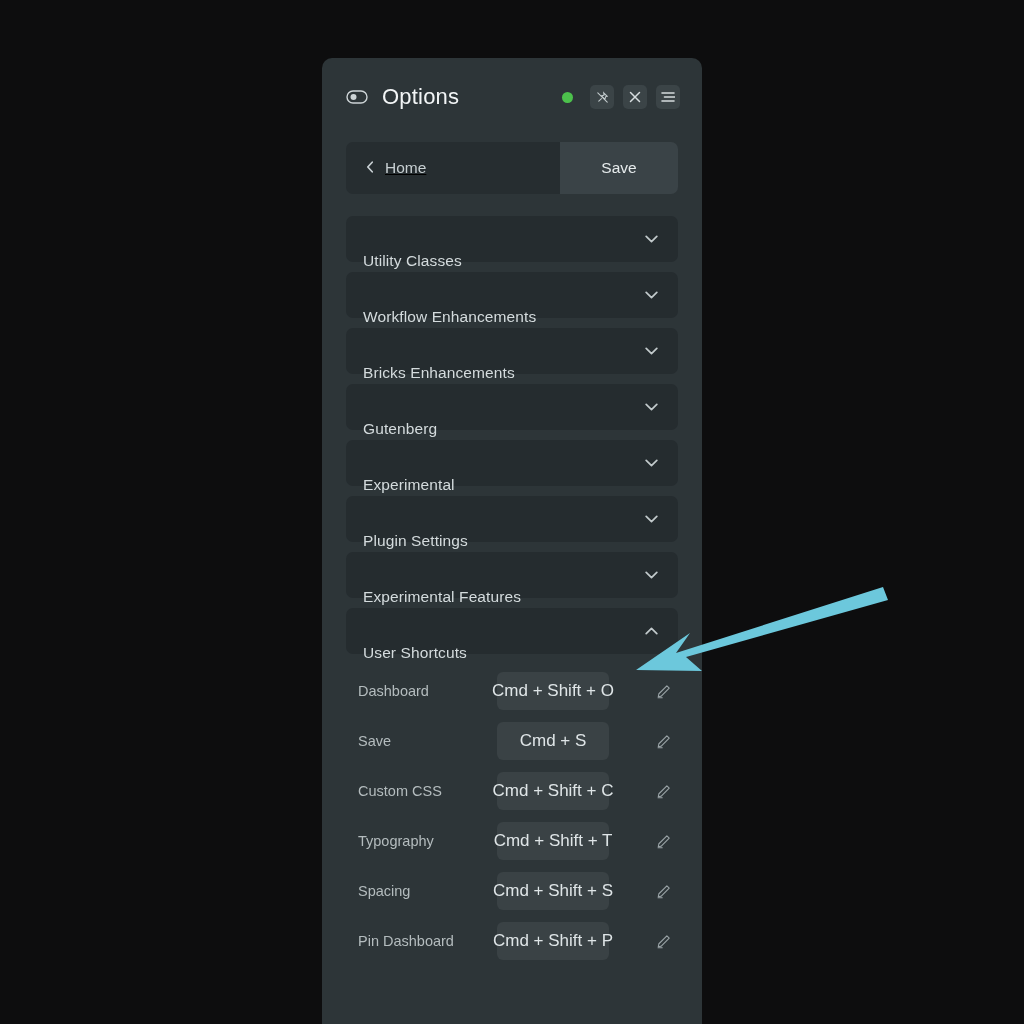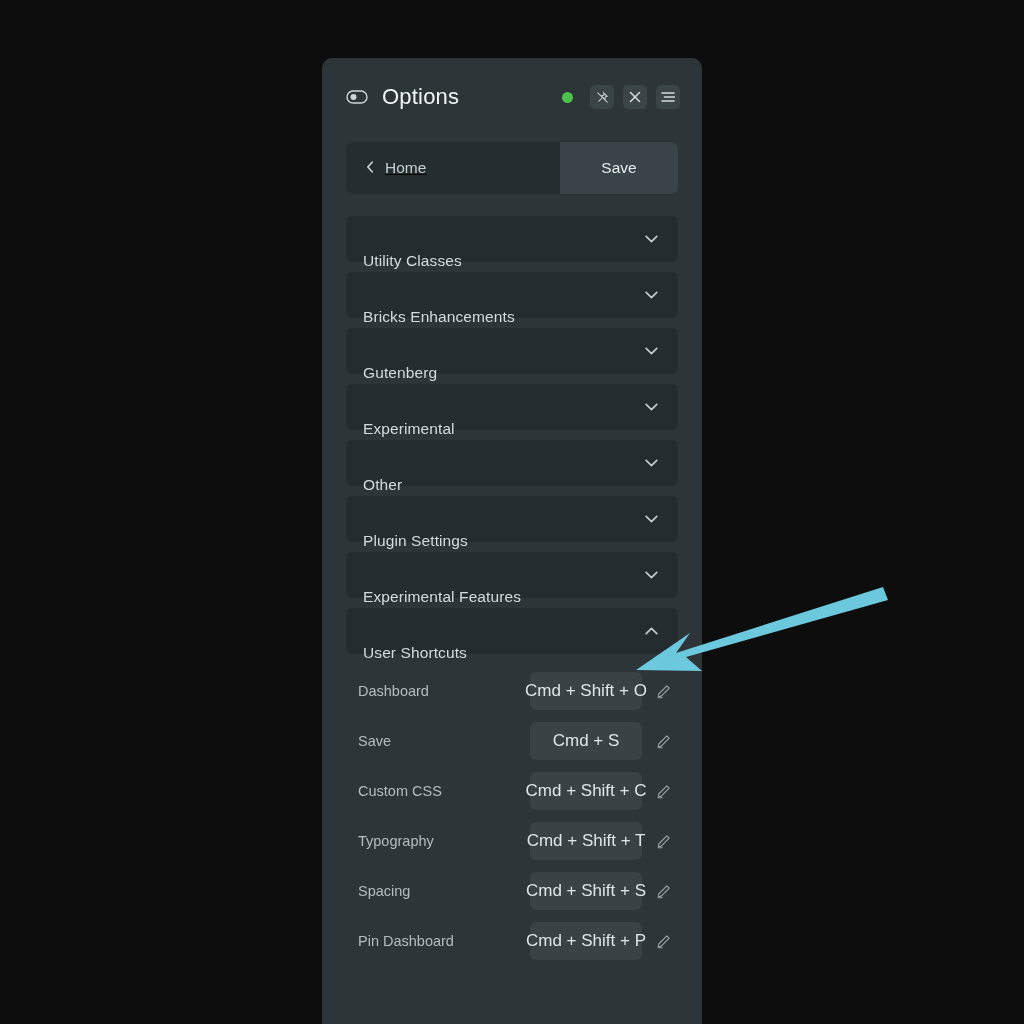--- a/index.html
+++ b/index.html
@@ -63,20 +63,21 @@
     padding:0 20px 0 17px; cursor:pointer;
   }
   .acc-label{ font-size:15.5px; color:#d4dbdd; letter-spacing:.1px;margin-top:44px; }
   .acc-chev{ color:#c2cacc; display:block; }
 
   
   .shortcuts{ margin:12px 0 0 0; display:flex; flex-direction:column; }
   .sc-row{
     height:50px; display:flex; align-items:center;
     padding:0 24px 0 36px;
+    gap:33px;
   }
   .sc-name{ font-size:14.5px; color:#b4bcbe; flex:1; }
   .sc-key{
     width:112px; height:38px; background:#3a4245; border-radius:6px;
     display:flex; align-items:center; justify-content:center;
     font-size:17px; color:#dfe5e7; white-space:nowrap; cursor:pointer;
   }
   .sc-edit{
     width:30px; display:flex; align-items:center; justify-content:center;
     margin-left:6px; cursor:pointer;
@@ -151,45 +152,45 @@
     <div class="acc-list" id="acc-list">
         <div class="acc-item">
           <span class="acc-label">Utility Classes</span>
           <span>
             <svg class="acc-chev" width="13" height="8" viewBox="0 0 13 8" fill="none" stroke="currentColor" stroke-width="1.7" stroke-linecap="round" stroke-linejoin="round">
               <path d="M1.2 1.4 6.5 6.6l5.3-5.2"></path>
             </svg>
           </span>
         </div>
         <div class="acc-item">
+          <span class="acc-label">Workflow Enhancements</span>
+          <span>
+            <svg class="acc-chev" width="13" height="8" viewBox="0 0 13 8" fill="none" stroke="currentColor" stroke-width="1.7" stroke-linecap="round" stroke-linejoin="round">
+              <path d="M1.2 1.4 6.5 6.6l5.3-5.2"></path>
+            </svg>
+          </span>
+        </div>
+        <div class="acc-item">
           <span class="acc-label">Bricks Enhancements</span>
           <span>
             <svg class="acc-chev" width="13" height="8" viewBox="0 0 13 8" fill="none" stroke="currentColor" stroke-width="1.7" stroke-linecap="round" stroke-linejoin="round">
               <path d="M1.2 1.4 6.5 6.6l5.3-5.2"></path>
             </svg>
           </span>
         </div>
         <div class="acc-item">
           <span class="acc-label">Gutenberg</span>
           <span>
             <svg class="acc-chev" width="13" height="8" viewBox="0 0 13 8" fill="none" stroke="currentColor" stroke-width="1.7" stroke-linecap="round" stroke-linejoin="round">
               <path d="M1.2 1.4 6.5 6.6l5.3-5.2"></path>
             </svg>
           </span>
         </div>
         <div class="acc-item">
           <span class="acc-label">Experimental</span>
-          <span>
-            <svg class="acc-chev" width="13" height="8" viewBox="0 0 13 8" fill="none" stroke="currentColor" stroke-width="1.7" stroke-linecap="round" stroke-linejoin="round">
-              <path d="M1.2 1.4 6.5 6.6l5.3-5.2"></path>
-            </svg>
-          </span>
-        </div>
-        <div class="acc-item">
-          <span class="acc-label">Other</span>
           <span>
             <svg class="acc-chev" width="13" height="8" viewBox="0 0 13 8" fill="none" stroke="currentColor" stroke-width="1.7" stroke-linecap="round" stroke-linejoin="round">
               <path d="M1.2 1.4 6.5 6.6l5.3-5.2"></path>
             </svg>
           </span>
         </div>
         <div class="acc-item">
           <span class="acc-label">Plugin Settings</span>
           <span>
             <svg class="acc-chev" width="13" height="8" viewBox="0 0 13 8" fill="none" stroke="currentColor" stroke-width="1.7" stroke-linecap="round" stroke-linejoin="round">

